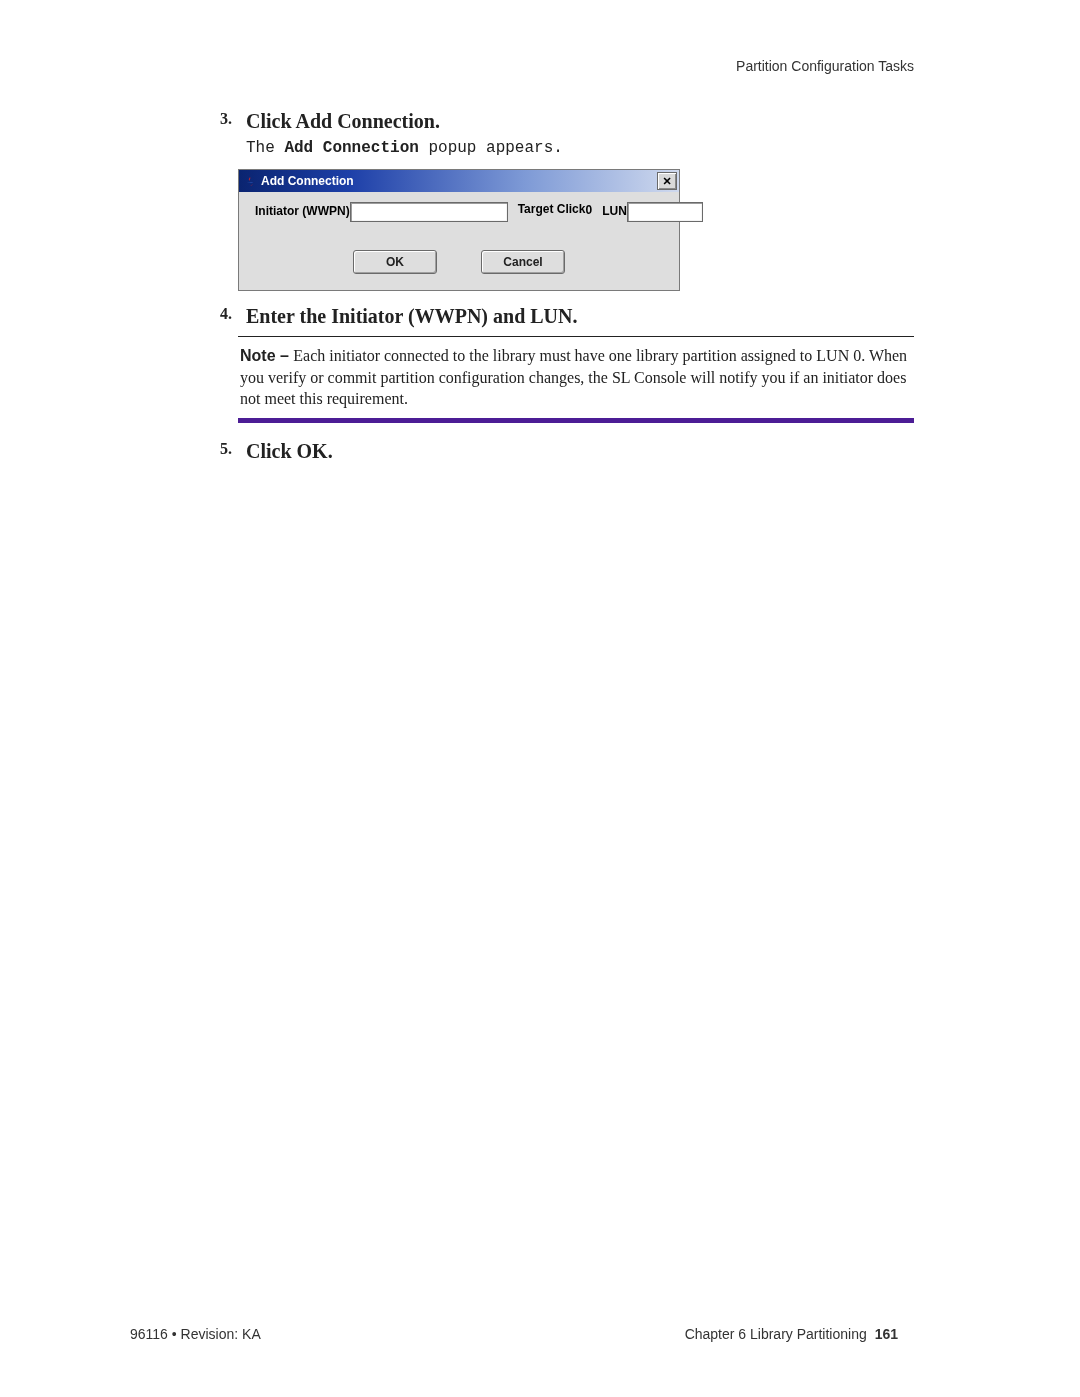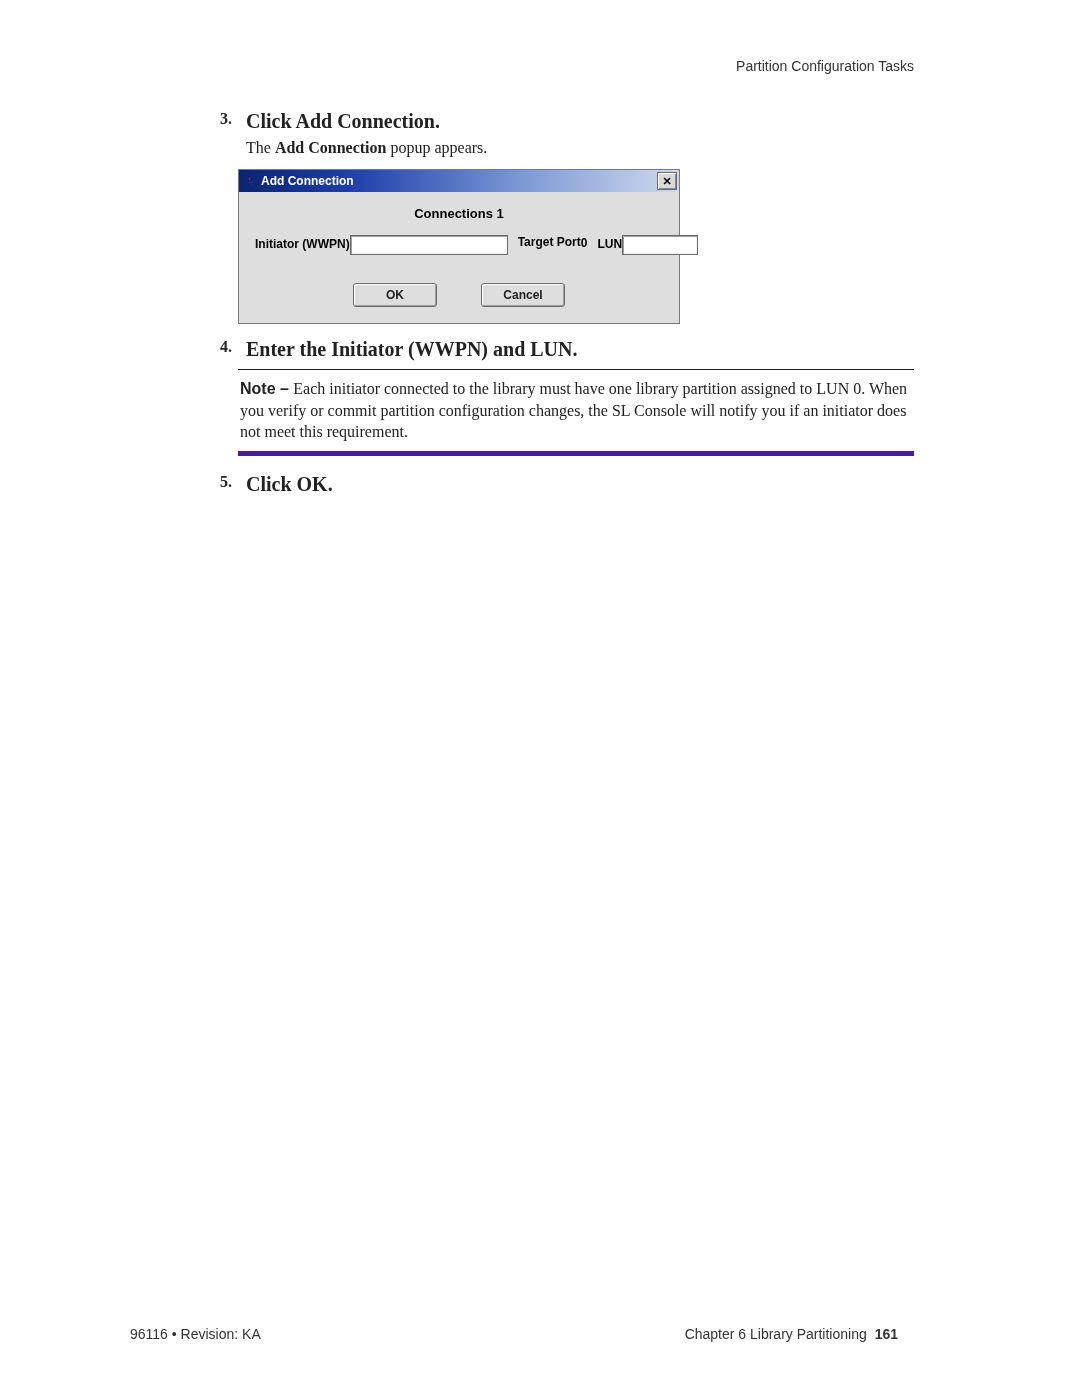--- a/index.html
+++ b/index.html
@@ -43,20 +43,21 @@
     font-weight: 700;
     font-size: 16px;
   }
   .ol-body {
     font-size: 20px;
   }
   .bold { font-weight: 700; }
   .para {
     font-size: 16px;
     margin: 2px 0 12px 26px;
+    font-family: Liberation Mono, monospace;
   }
   
   .dialog {
     width: 440px;
     margin: 6px 0 14px 18px;
     border: 1px solid #7a7a7a;
     background: #dedede;
     font-family: Arial, Helvetica, sans-serif;
   }
   .titlebar {
@@ -197,29 +198,28 @@
           <svg width="12" height="12" viewBox="0 0 24 24">
             <path d="M8 20c4 1 8 1 10-1-6 3-12 0-10 1z" fill="#d22"></path>
             <path d="M11 3c3 3-4 5 0 9-1-3 4-5 0-9z" fill="#d22"></path>
             <path d="M6 15c6 2 10 1 12-1-8 3-12 0-12 1z" fill="#36c"></path>
           </svg>
         </span>
         <span class="title-text">Add Connection</span>
         <span class="close-btn">✕</span>
       </div>
       <div class="dialog-body">
-        <div class="conns-title">Connections 1</div>
 
         <div class="fields">
           <div class="field">
             <span class="label">Initiator (WWPN)</span>
             <input type="text" class="text-input input-wwpn" style="">
           </div>
           <div class="field">
-            <span class="label">Target Port</span>
+            <span class="label">Target Click</span>
             <span class="value-static">0</span>
           </div>
           <div class="field">
             <span class="label">LUN</span>
             <input type="text" class="text-input input-lun" style="">
           </div>
         </div>
 
         <div class="btn-row">
           <div class="win-btn">OK</div>

